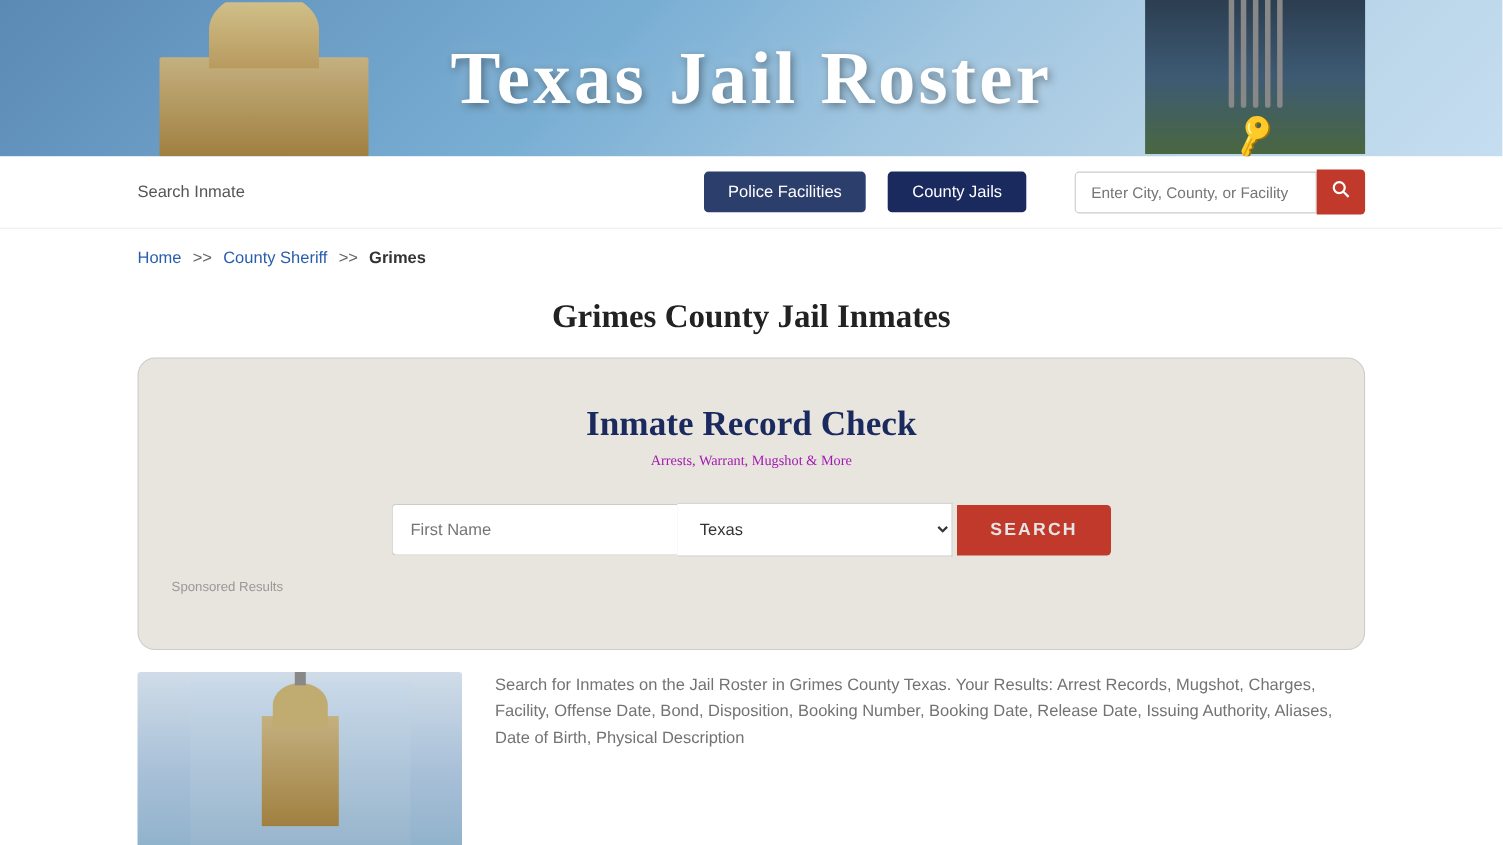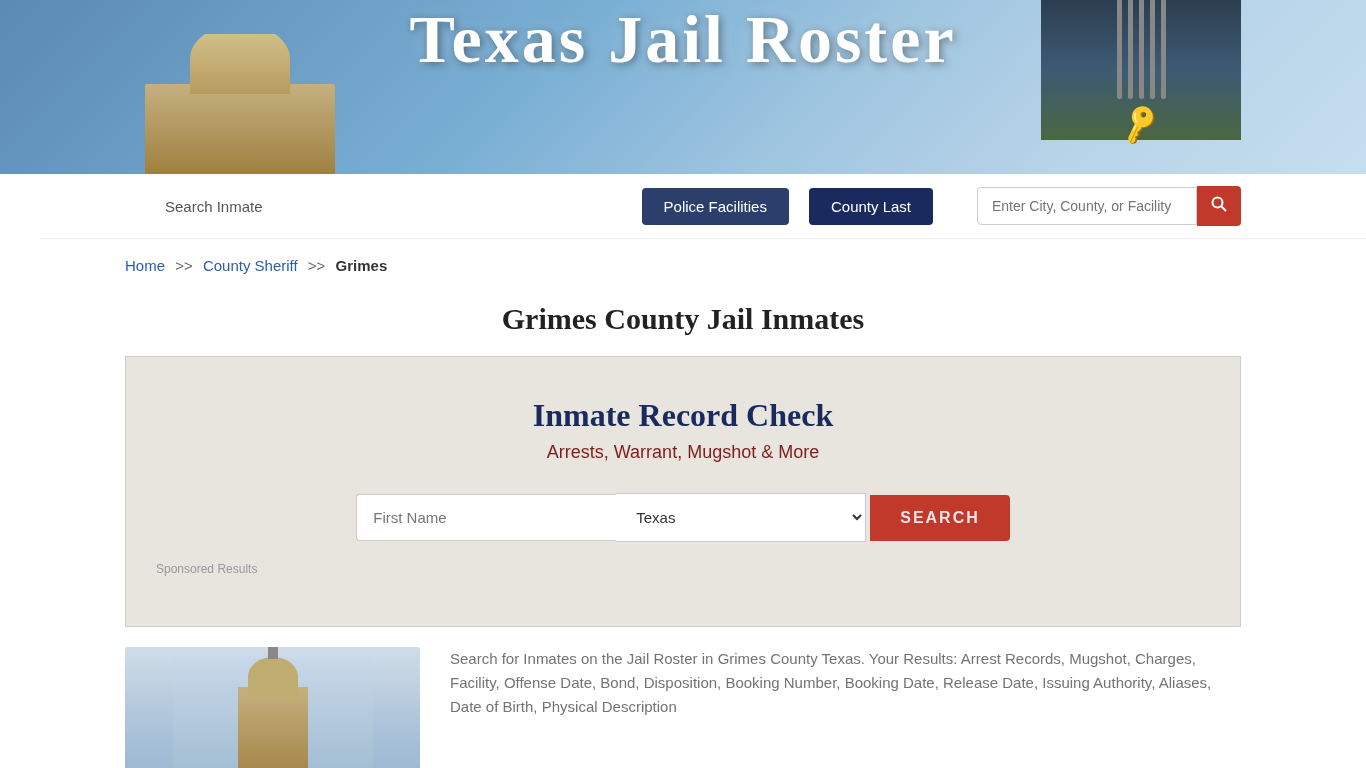--- a/index.html
+++ b/index.html
@@ -1,25 +1,26 @@
 <!DOCTYPE html>
 <html><head>
   <meta charset="utf-8">
   <style>
     * { margin: 0; padding: 0; box-sizing: border-box; }
     body { font-family: Georgia, 'Times New Roman', serif; background: #fff; color: #333; width: 1366px; min-height: 768px; overflow-x: hidden; }
 
     
     .header-banner {
       width: 100%;
-      height: 174px;
+      height: 142px;
       background: linear-gradient(135deg, #5b8ab5 0%, #7aafd4 40%, #9fc5e0 60%, #b8d4e8 80%, #c5ddf0 100%);
       position: relative;
       overflow: hidden;
       display: flex;
+      align-items: center;
       justify-content: center;
     }
     .header-title {
       font-family: 'Palatino Linotype', Palatino, serif;
       font-size: 68px;
       font-weight: bold;
       color: #fff;
       text-shadow: 2px 2px 8px rgba(0,0,0,0.4), 0 0 20px rgba(255,255,255,0.2);
       letter-spacing: 3px;
       z-index: 10;
@@ -38,21 +39,20 @@
     }
 
     
     .nav-bar {
       display: flex;
       align-items: center;
       padding: 12px 125px;
       background: #fff;
       border-bottom: 1px solid #eee;
       gap: 20px;
-      margin-left: 40px;
     }
     .nav-label {
       font-family: Arial, sans-serif;
       font-size: 15px;
       color: #555;
       margin-right: auto;
     }
     .nav-btn {
       padding: 10px 22px;
       font-size: 15px;
@@ -115,35 +115,35 @@
       font-weight: bold;
       color: #222;
       margin: 10px 0 20px 0;
     }
 
     
     .search-section {
       margin: 0 125px;
       background: #e8e4de;
       border: 1px solid #ccc;
-      border-radius: 0;
+      border-radius: 16px;
       padding: 40px 30px 50px 30px;
       text-align: center;
     }
     .search-section h2 {
       font-family: 'Palatino Linotype', Palatino, serif;
       font-size: 32px;
       font-weight: bold;
       color: #1a2a5e;
       margin-bottom: 8px;
     }
     .search-section .subtitle {
-      font-family: Liberation Sans, sans-serif;
-      font-size: 18px;
-      color: #7f1d1d;
+      font-family: Liberation Serif, serif;
+      font-size: 13px;
+      color: #a21caf;
       margin-bottom: 30px;
     }
     .search-form {
       display: flex;
       justify-content: center;
       gap: 0;
       align-items: center;
     }
     .search-form input[type="text"] {
       padding: 14px 16px;
@@ -242,21 +242,21 @@
       </div>
       <span style="font-size:30px;color:#c8a84b;transform:rotate(-20deg);display:inline-block;">🔑</span>
     </div>
   </div>
 </div>
 
 <div class="nav-bar">
   <span class="nav-label">Search Inmate</span>
 
   <button class="nav-btn nav-btn-police">Police Facilities</button>
-  <button class="nav-btn nav-btn-county">County Last</button>
+  <button class="nav-btn nav-btn-county">County Jails</button>
 
   <div style="display:flex;align-items:center;padding-left:24px;">
     <input class="search-facility-input" type="text" placeholder="Enter City, County, or Facility" style="">
     <button class="search-facility-btn">
       <svg width="16" height="16" viewBox="0 0 16 16" fill="white">
         <circle cx="6.5" cy="6.5" r="5" stroke="white" stroke-width="2" fill="none"></circle>
         <line x1="10.5" y1="10.5" x2="15" y2="15" stroke="white" stroke-width="2"></line>
       </svg>
     </button>
   </div>

